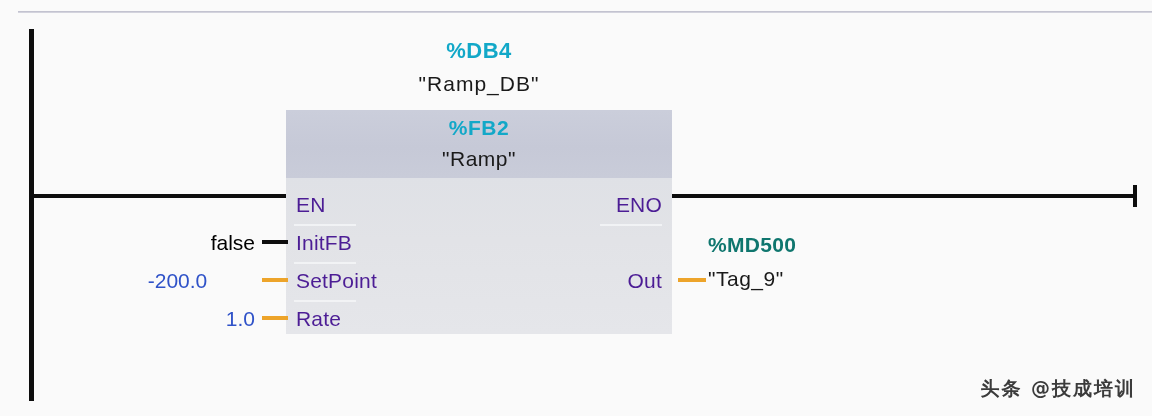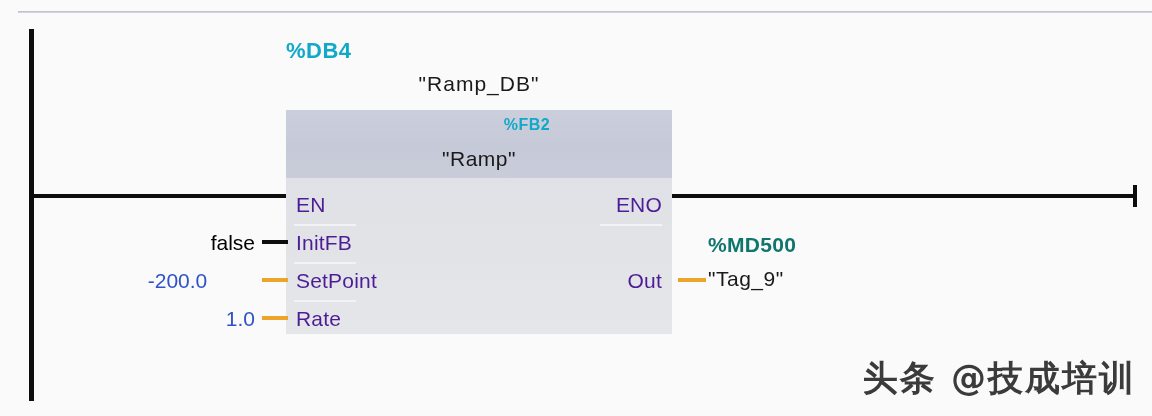--- a/index.html
+++ b/index.html
@@ -46,31 +46,31 @@
     background:linear-gradient(to bottom,#cbcedb 0%,#c6c9d7 55%,#c9ccd9 100%);
   }
   .fb-body{
     position:absolute;left:0;top:68px;width:100%;height:156px;
     background:linear-gradient(to bottom,#dfe1e6 0%,#e2e3e7 40%,#e5e6ea 100%);
   }
 
   
   .db-num{
     position:absolute;left:286px;top:38px;width:386px;
-    font-size:22px;font-weight:bold;
+    text-align:center;font-size:22px;font-weight:bold;
     color:#12a8c8;letter-spacing:.5px;
   }
   .db-name{
     position:absolute;left:286px;top:72px;width:386px;
     text-align:center;font-size:21px;color:#1a1a1a;letter-spacing:1px;
   }
   .fb-num{
     position:absolute;left:0;top:6px;width:100%;
-    text-align:center;font-size:16px;font-weight:bold;
-    color:#12a8c8;letter-spacing:.5px;margin-left:48px;
+    text-align:center;font-size:21px;font-weight:bold;
+    color:#12a8c8;letter-spacing:.5px;
   }
   .fb-name{
     position:absolute;left:0;top:37px;width:100%;
     text-align:center;font-size:21px;color:#1a1a1a;letter-spacing:.5px;
   }
 
   
   .pin-label{
     position:absolute;font-size:21px;color:#4c1d95;letter-spacing:.2px;
     line-height:21px;white-space:nowrap;
@@ -102,21 +102,21 @@
     line-height:21px;white-space:nowrap;letter-spacing:.3px;
   }
   .out-name{
     position:absolute;font-size:21px;color:#1a1a1a;
     line-height:21px;white-space:nowrap;letter-spacing:.5px;
   }
 
   
   .watermark{
     position:absolute;right:16px;bottom:14px;
-    font-size:35px;color:#2b2b2b;font-weight:bold;
+    font-size:19px;color:#2b2b2b;font-weight:bold;
     letter-spacing:2px;opacity:.92;white-space:nowrap;
     font-family:"DejaVu Sans","Liberation Sans",sans-serif;
   }
 </style>
 </head>
 <body>
 
 <div id="canvas">
 
   <div class="top-rule"></div>

